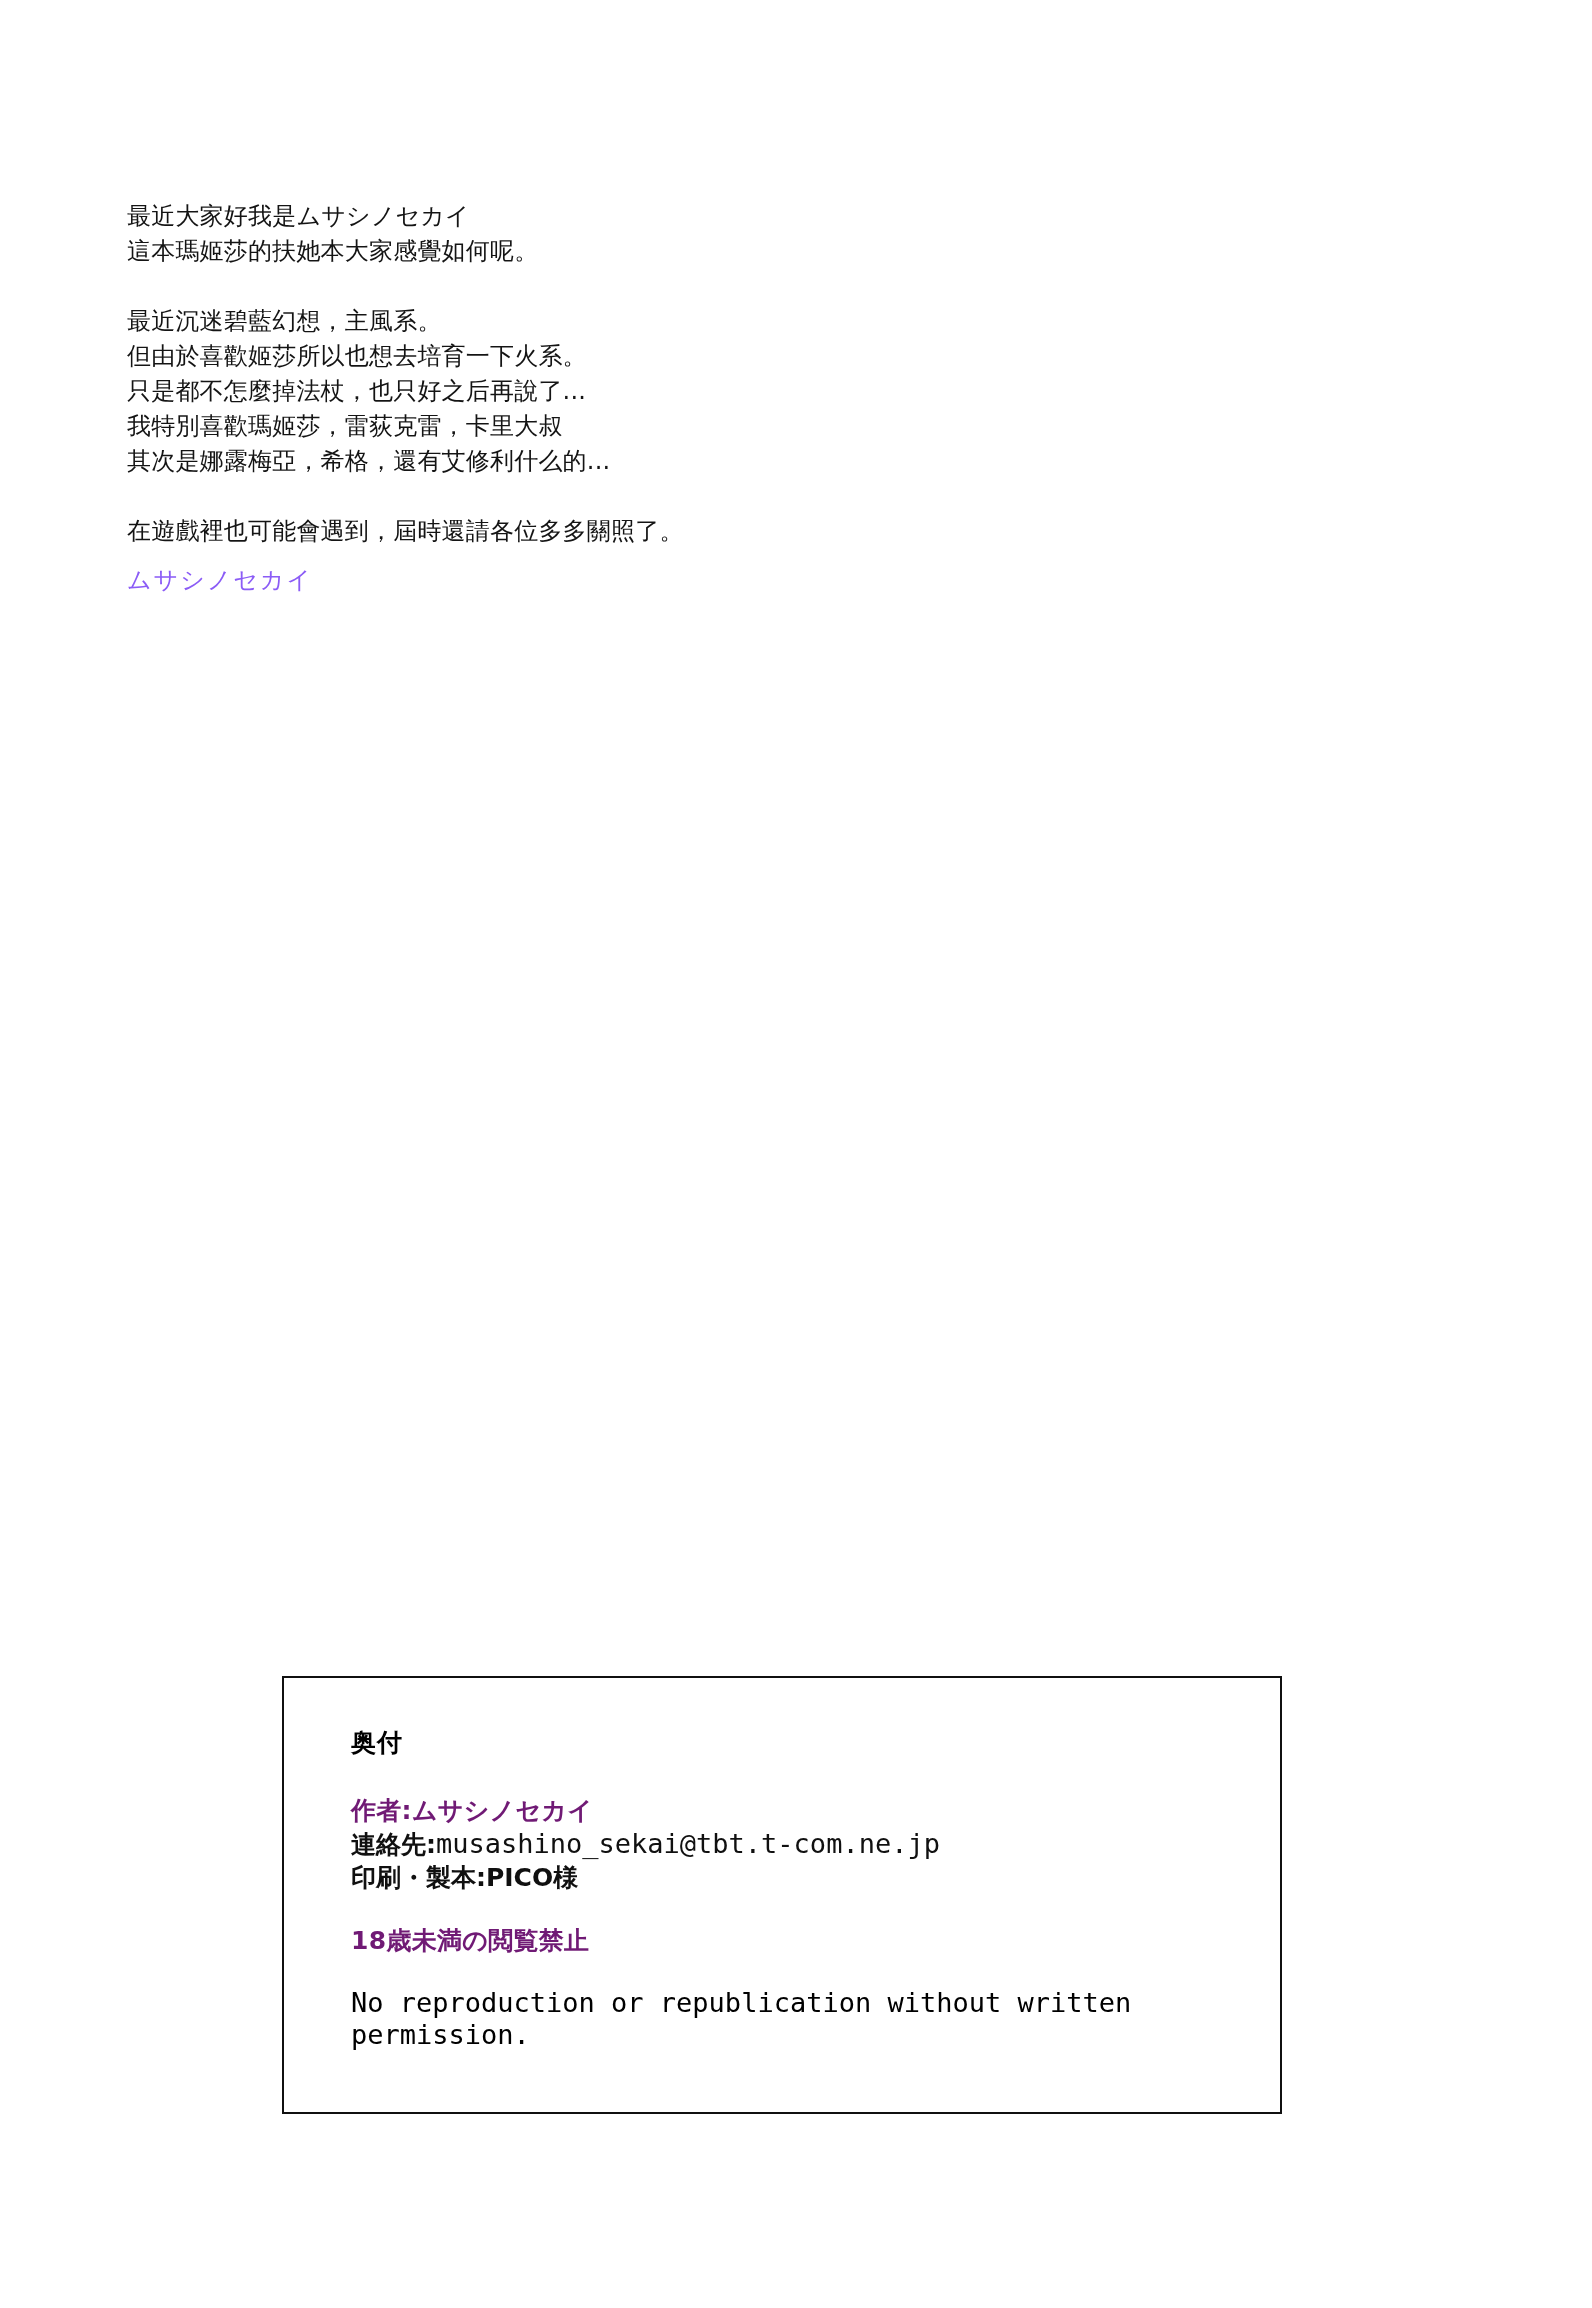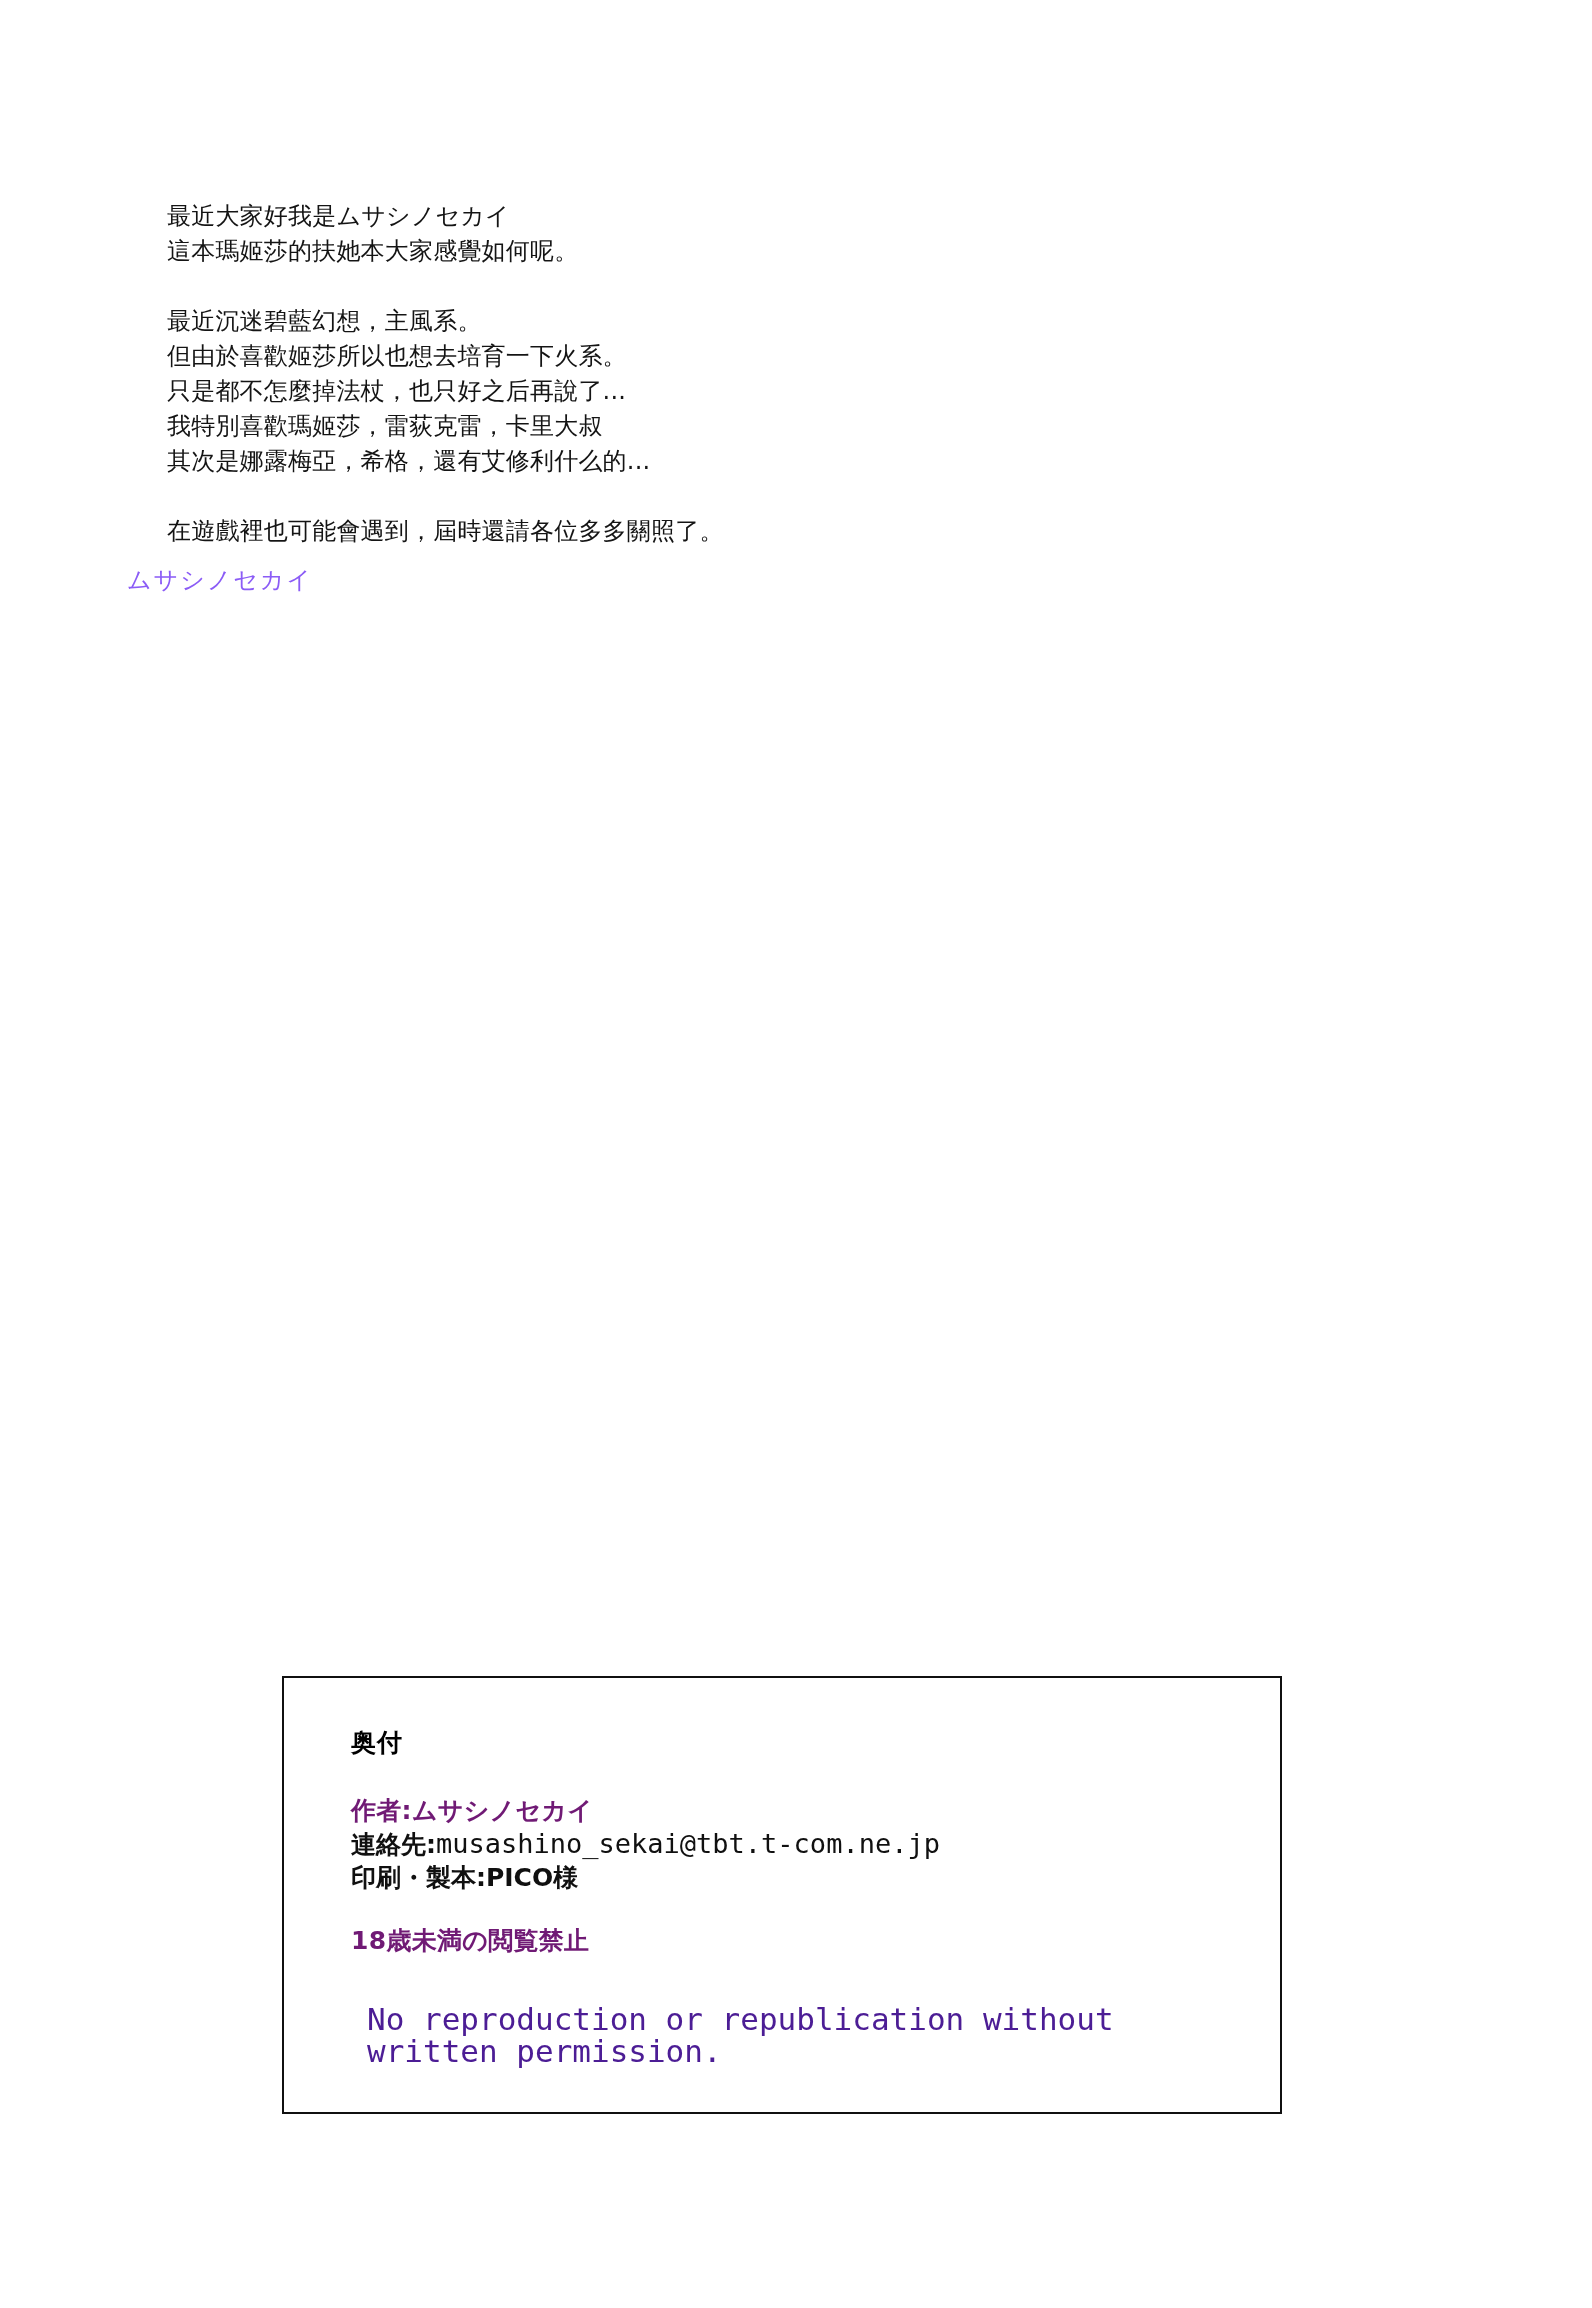--- a/index.html
+++ b/index.html
@@ -22,21 +22,20 @@
     width: 1592px;
     height: 2308px;
   }
 
   
   .afterword {
     position: absolute;
     left: 127px;
     top: 199px;
     width: 1095px;
-    margin-left: 40px;
   }
   .aw-para {
     font-size: 24px;
     line-height: 35px;
     letter-spacing: 0.2px;
     color: #141414;
     white-space: pre-wrap;
     margin: 0;
   }
   .aw-gap-md { height: 35px; }
@@ -80,24 +79,24 @@
     font-size: 25px;
     line-height: 33px;
     font-weight: bold;
     color: #701a75;
     margin: 0;
     letter-spacing: 0.3px;
   }
   .col-gap { height: 30px; }
   .col-notice {
     font-family: "DejaVu Sans Mono", monospace;
-    font-size: 31px;
+    font-size: 27px;
     line-height: 32px;
-    color: #4c1d95;
-    margin: 16px;
+    color: #000000;
+    margin: 0;
     letter-spacing: 0;
   }
   .mixed-line {
     font-size: 25px;
     line-height: 33px;
     font-weight: bold;
     color: #101010;
     margin: 0;
     white-space: pre;
   }

